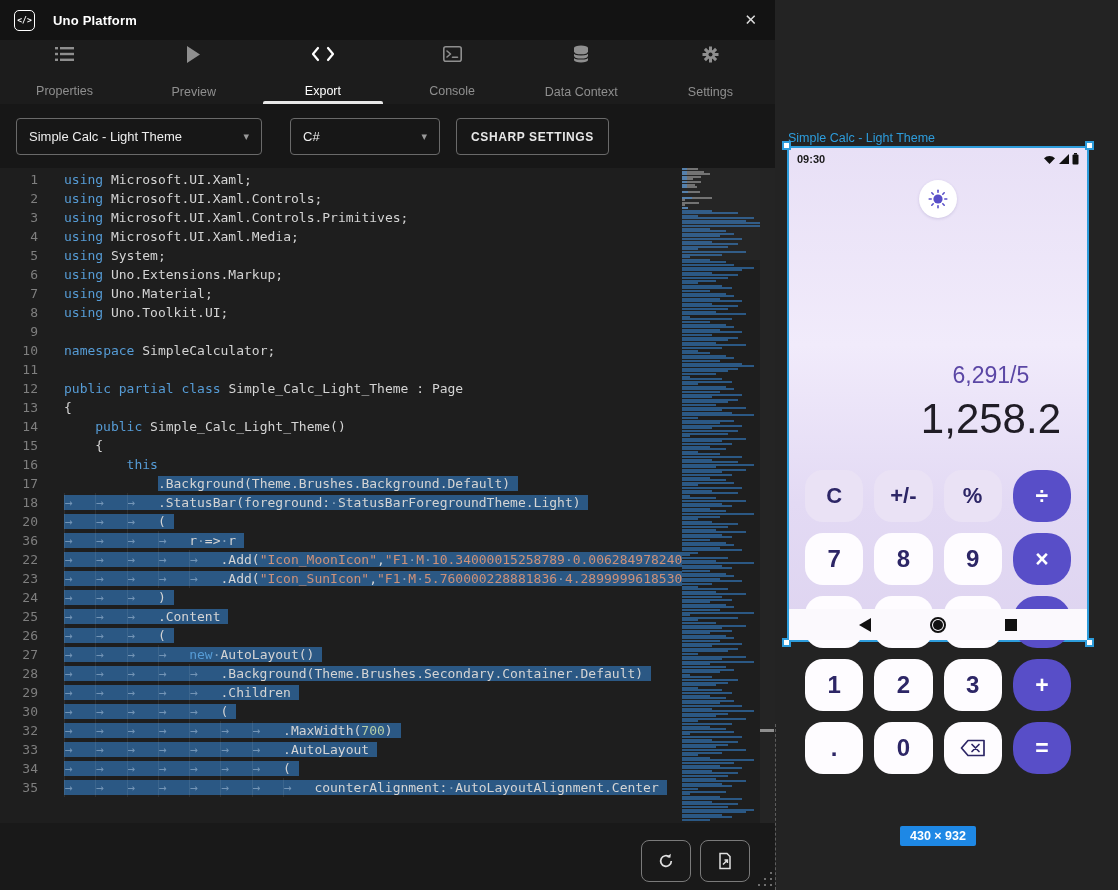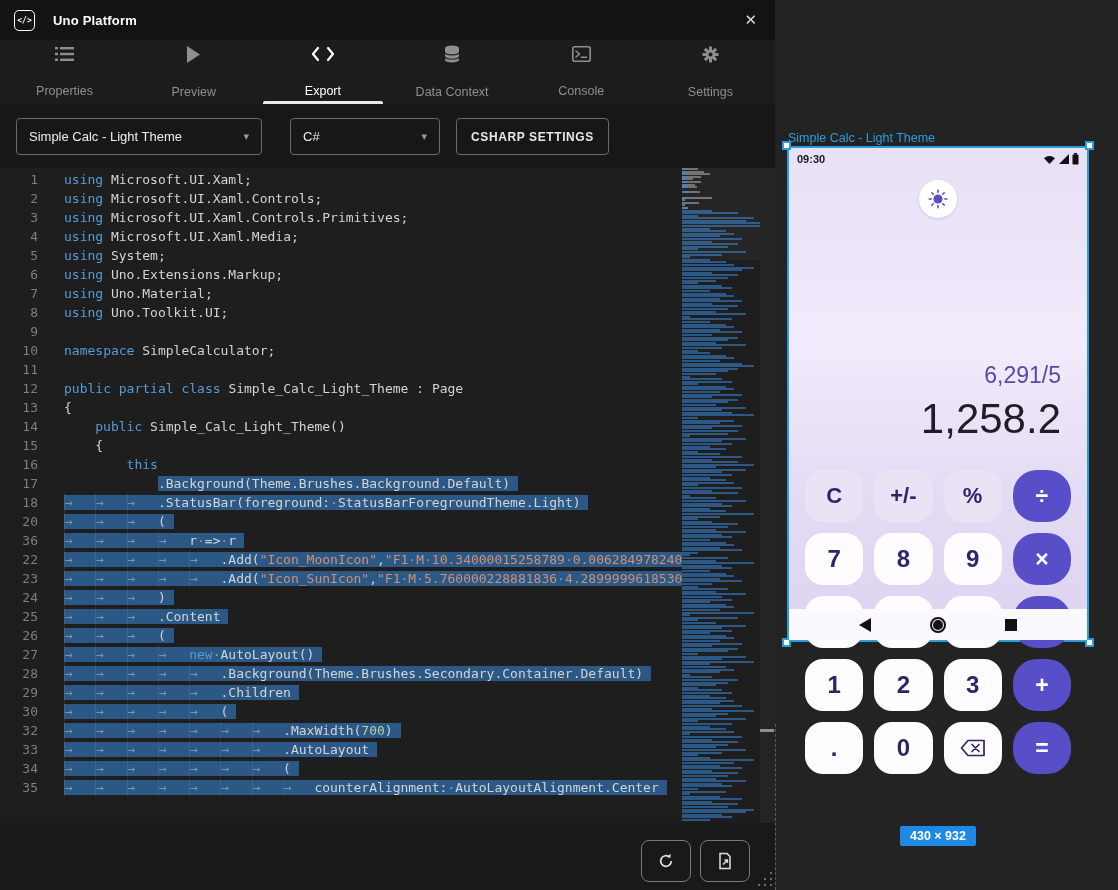--- a/index.html
+++ b/index.html
@@ -77,21 +77,21 @@
   .statusbar { position:absolute; left:0; top:0; width:100%; height:22px; display:flex; align-items:center;
                padding:0 8px; }
   .status-time { color:#1a1a1a; font-size:11px; font-weight:bold; }
   .status-icons { margin-left:auto; display:flex; align-items:center; gap:2px; }
 
   .theme-toggle { position:absolute; left:calc(50% - 19px); top:32px; width:38px; height:38px; border-radius:50%;
                   background:#fff; display:flex; align-items:center; justify-content:center; cursor:pointer;
                   box-shadow:0 1px 3px rgba(80,60,140,.18); }
 
   .display { position:absolute; right:26px; top:212px; text-align:right; }
-  .expr { color:#5b47a5; font-size:23px; line-height:30px; }
+  .expr { color:#5b47a5; font-size:23px; line-height:30px;text-align:center; }
   .result { color:#201d26; font-size:42px; line-height:54px; margin-top:2px; }
 
   .keypad { position:absolute; left:16px; right:16px; top:322px; display:grid;
             grid-template-columns:repeat(4,1fr); grid-auto-rows:52px; gap:11px; }
   .key { border:none; border-radius:18px; font-size:24px; font-weight:bold; color:#2d2666;
          display:flex; align-items:center; justify-content:center; cursor:pointer;
          font-family:"Liberation Sans", sans-serif; }
   .key.fn { background:#eae2f5; font-size:22px; }
   .key.digit { background:#fefcff; }
   .key.op { background:#584ec8; color:#fff; border-radius:24px; font-size:23px; }
@@ -147,37 +147,37 @@
       <div class="tab active">
         <span>
           <svg width="26" height="16" viewBox="0 0 26 16">
             <path d="M8 2 L3 8 L8 14 M18 2 L23 8 L18 14" fill="none" stroke="currentColor" stroke-width="2.2" stroke-linecap="round" stroke-linejoin="round"></path>
           </svg>
         </span>
         <span>Export</span>
       </div>
       <div class="tab">
         <span>
+          <svg width="19" height="16" viewBox="0 0 19 16">
+            <rect x="0.8" y="0.8" width="17.4" height="14.4" rx="2" fill="none" stroke="currentColor" stroke-width="1.6"></rect>
+            <path d="M4 5 L7.5 8 L4 11" fill="none" stroke="currentColor" stroke-width="1.6" stroke-linecap="round" stroke-linejoin="round"></path>
+            <line x1="9.5" y1="11.2" x2="14.5" y2="11.2" stroke="currentColor" stroke-width="1.6" stroke-linecap="round"></line>
+          </svg>
+        </span>
+        <span>Console</span>
+      </div>
+      <div class="tab">
+        <span>
           <svg width="16" height="18" viewBox="0 0 16 18">
             <path d="M1 3 v12 a7 2.6 0 0 0 14 0 V3" fill="currentColor"></path>
             <ellipse cx="8" cy="3" rx="7" ry="2.6" fill="currentColor"></ellipse>
             <path d="M1 7.2 a7 2.6 0 0 0 14 0 M1 11.4 a7 2.6 0 0 0 14 0" fill="none" stroke="#1c1c1c" stroke-width="1.2"></path>
           </svg>
         </span>
         <span>Data Context</span>
-      </div>
-      <div class="tab">
-        <span>
-          <svg width="19" height="16" viewBox="0 0 19 16">
-            <rect x="0.8" y="0.8" width="17.4" height="14.4" rx="2" fill="none" stroke="currentColor" stroke-width="1.6"></rect>
-            <path d="M4 5 L7.5 8 L4 11" fill="none" stroke="currentColor" stroke-width="1.6" stroke-linecap="round" stroke-linejoin="round"></path>
-            <line x1="9.5" y1="11.2" x2="14.5" y2="11.2" stroke="currentColor" stroke-width="1.6" stroke-linecap="round"></line>
-          </svg>
-        </span>
-        <span>Console</span>
       </div>
       <div class="tab">
         <span>
           <svg width="17" height="17" viewBox="0 0 17 17">
             <g stroke="currentColor" stroke-width="3">
               <line x1="8.5" y1="0.5" x2="8.5" y2="16.5"></line>
               <line x1="0.5" y1="8.5" x2="16.5" y2="8.5"></line>
               <line x1="2.9" y1="2.9" x2="14.1" y2="14.1"></line>
               <line x1="2.9" y1="14.1" x2="14.1" y2="2.9"></line>
             </g>

